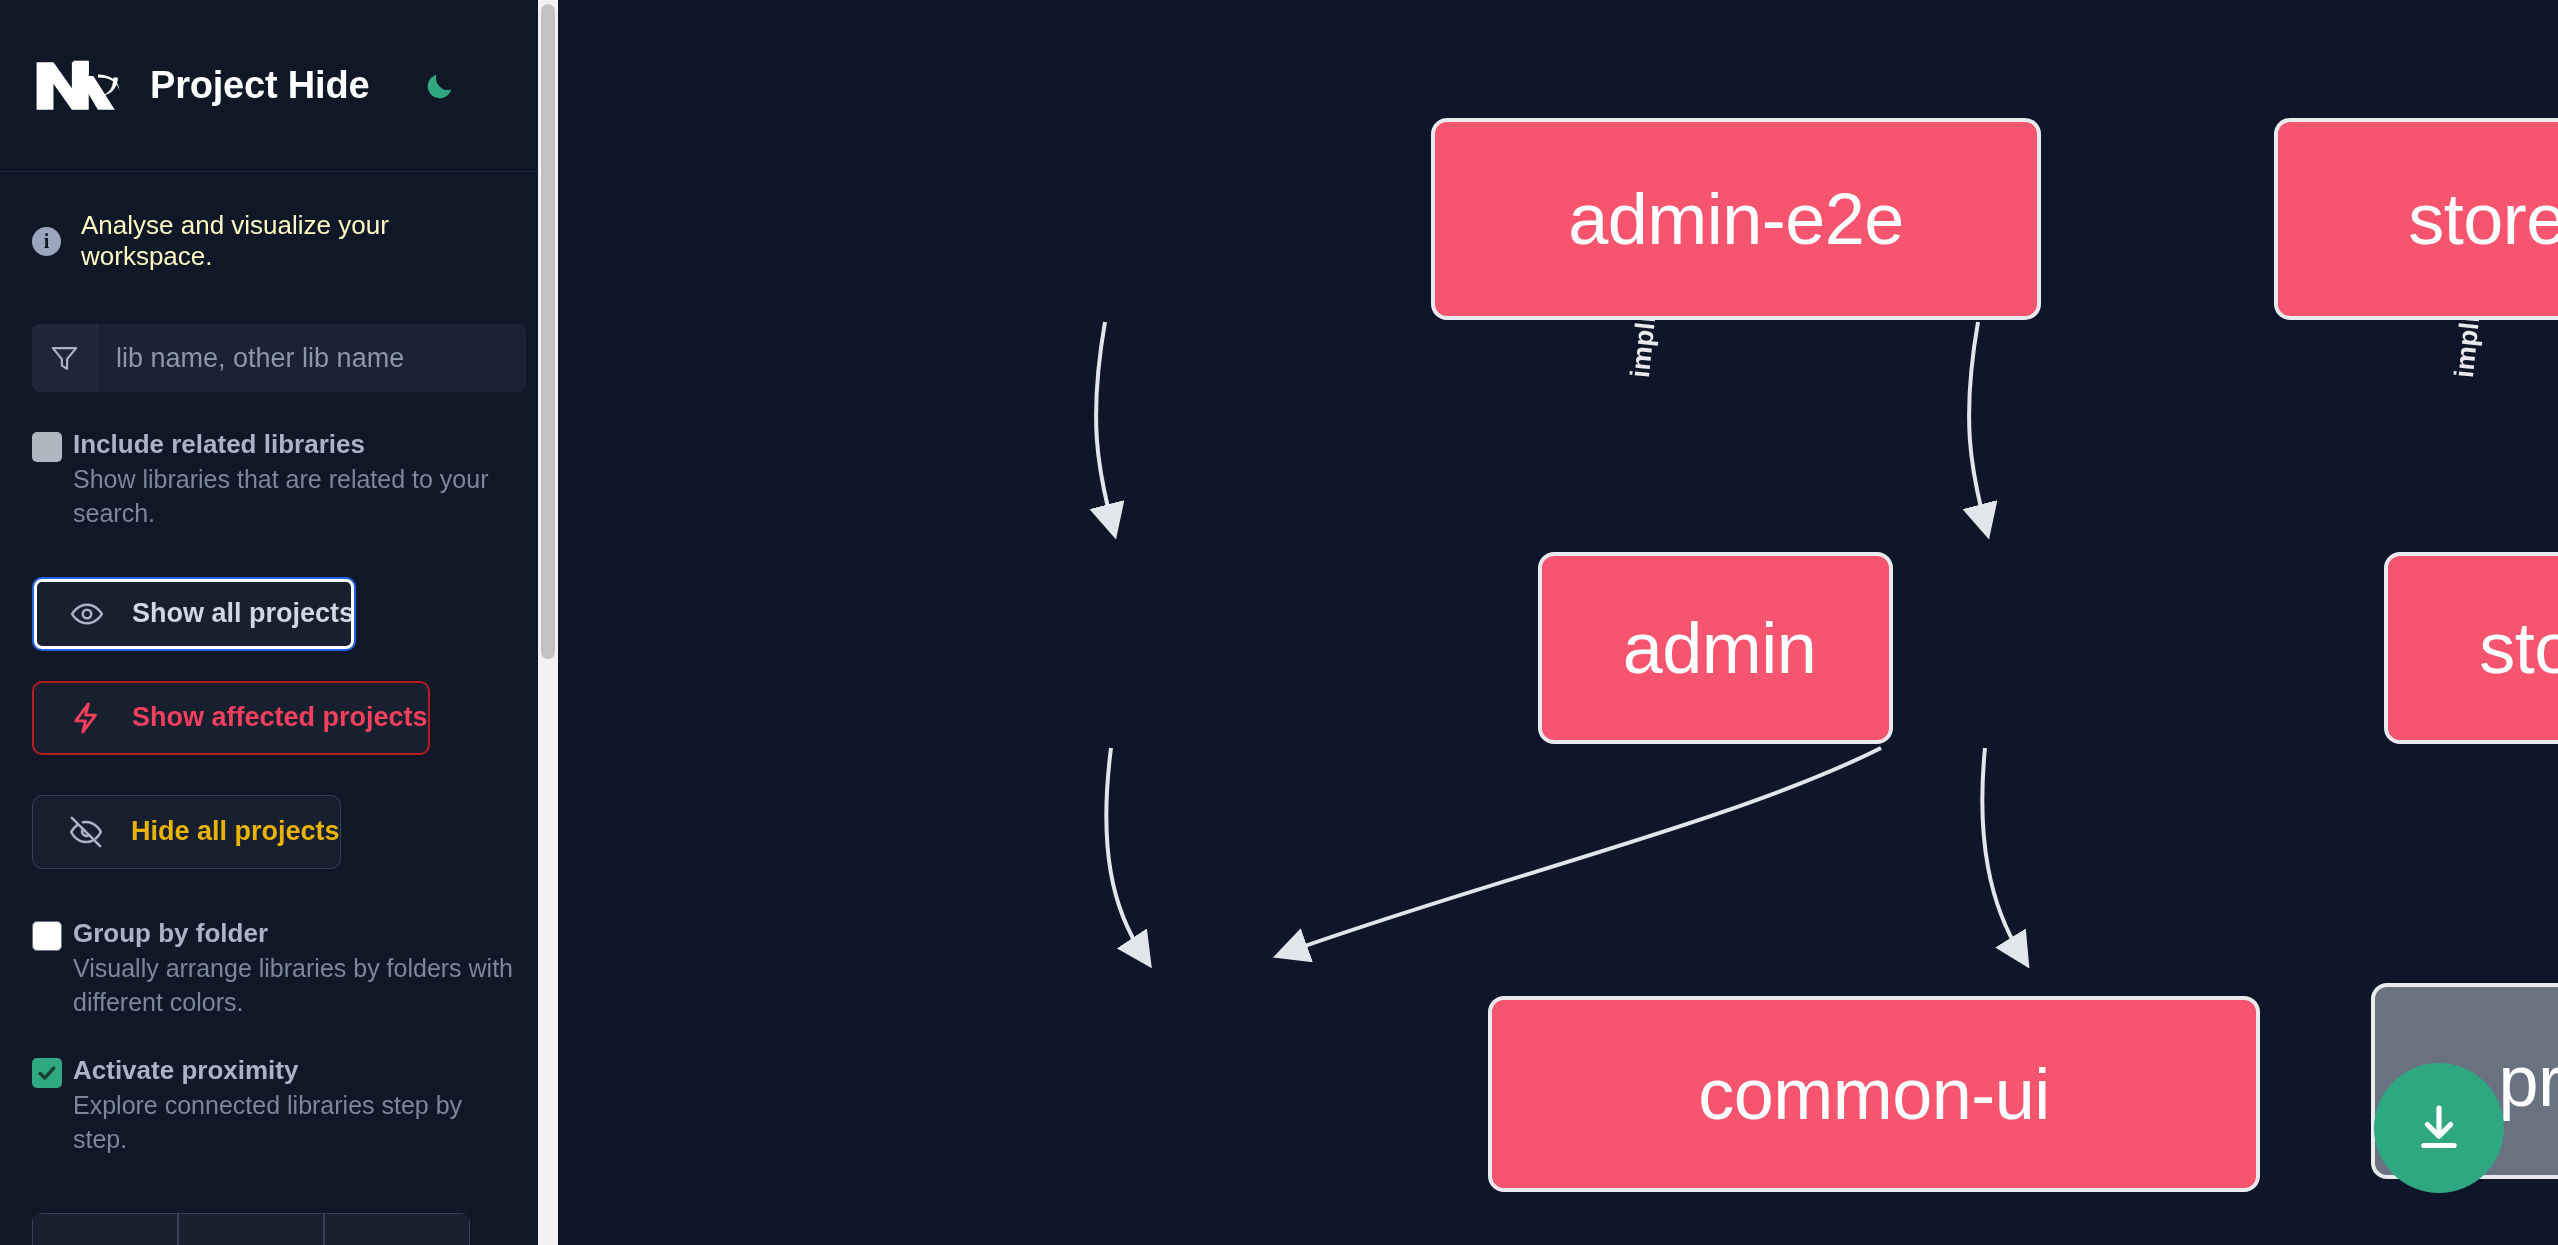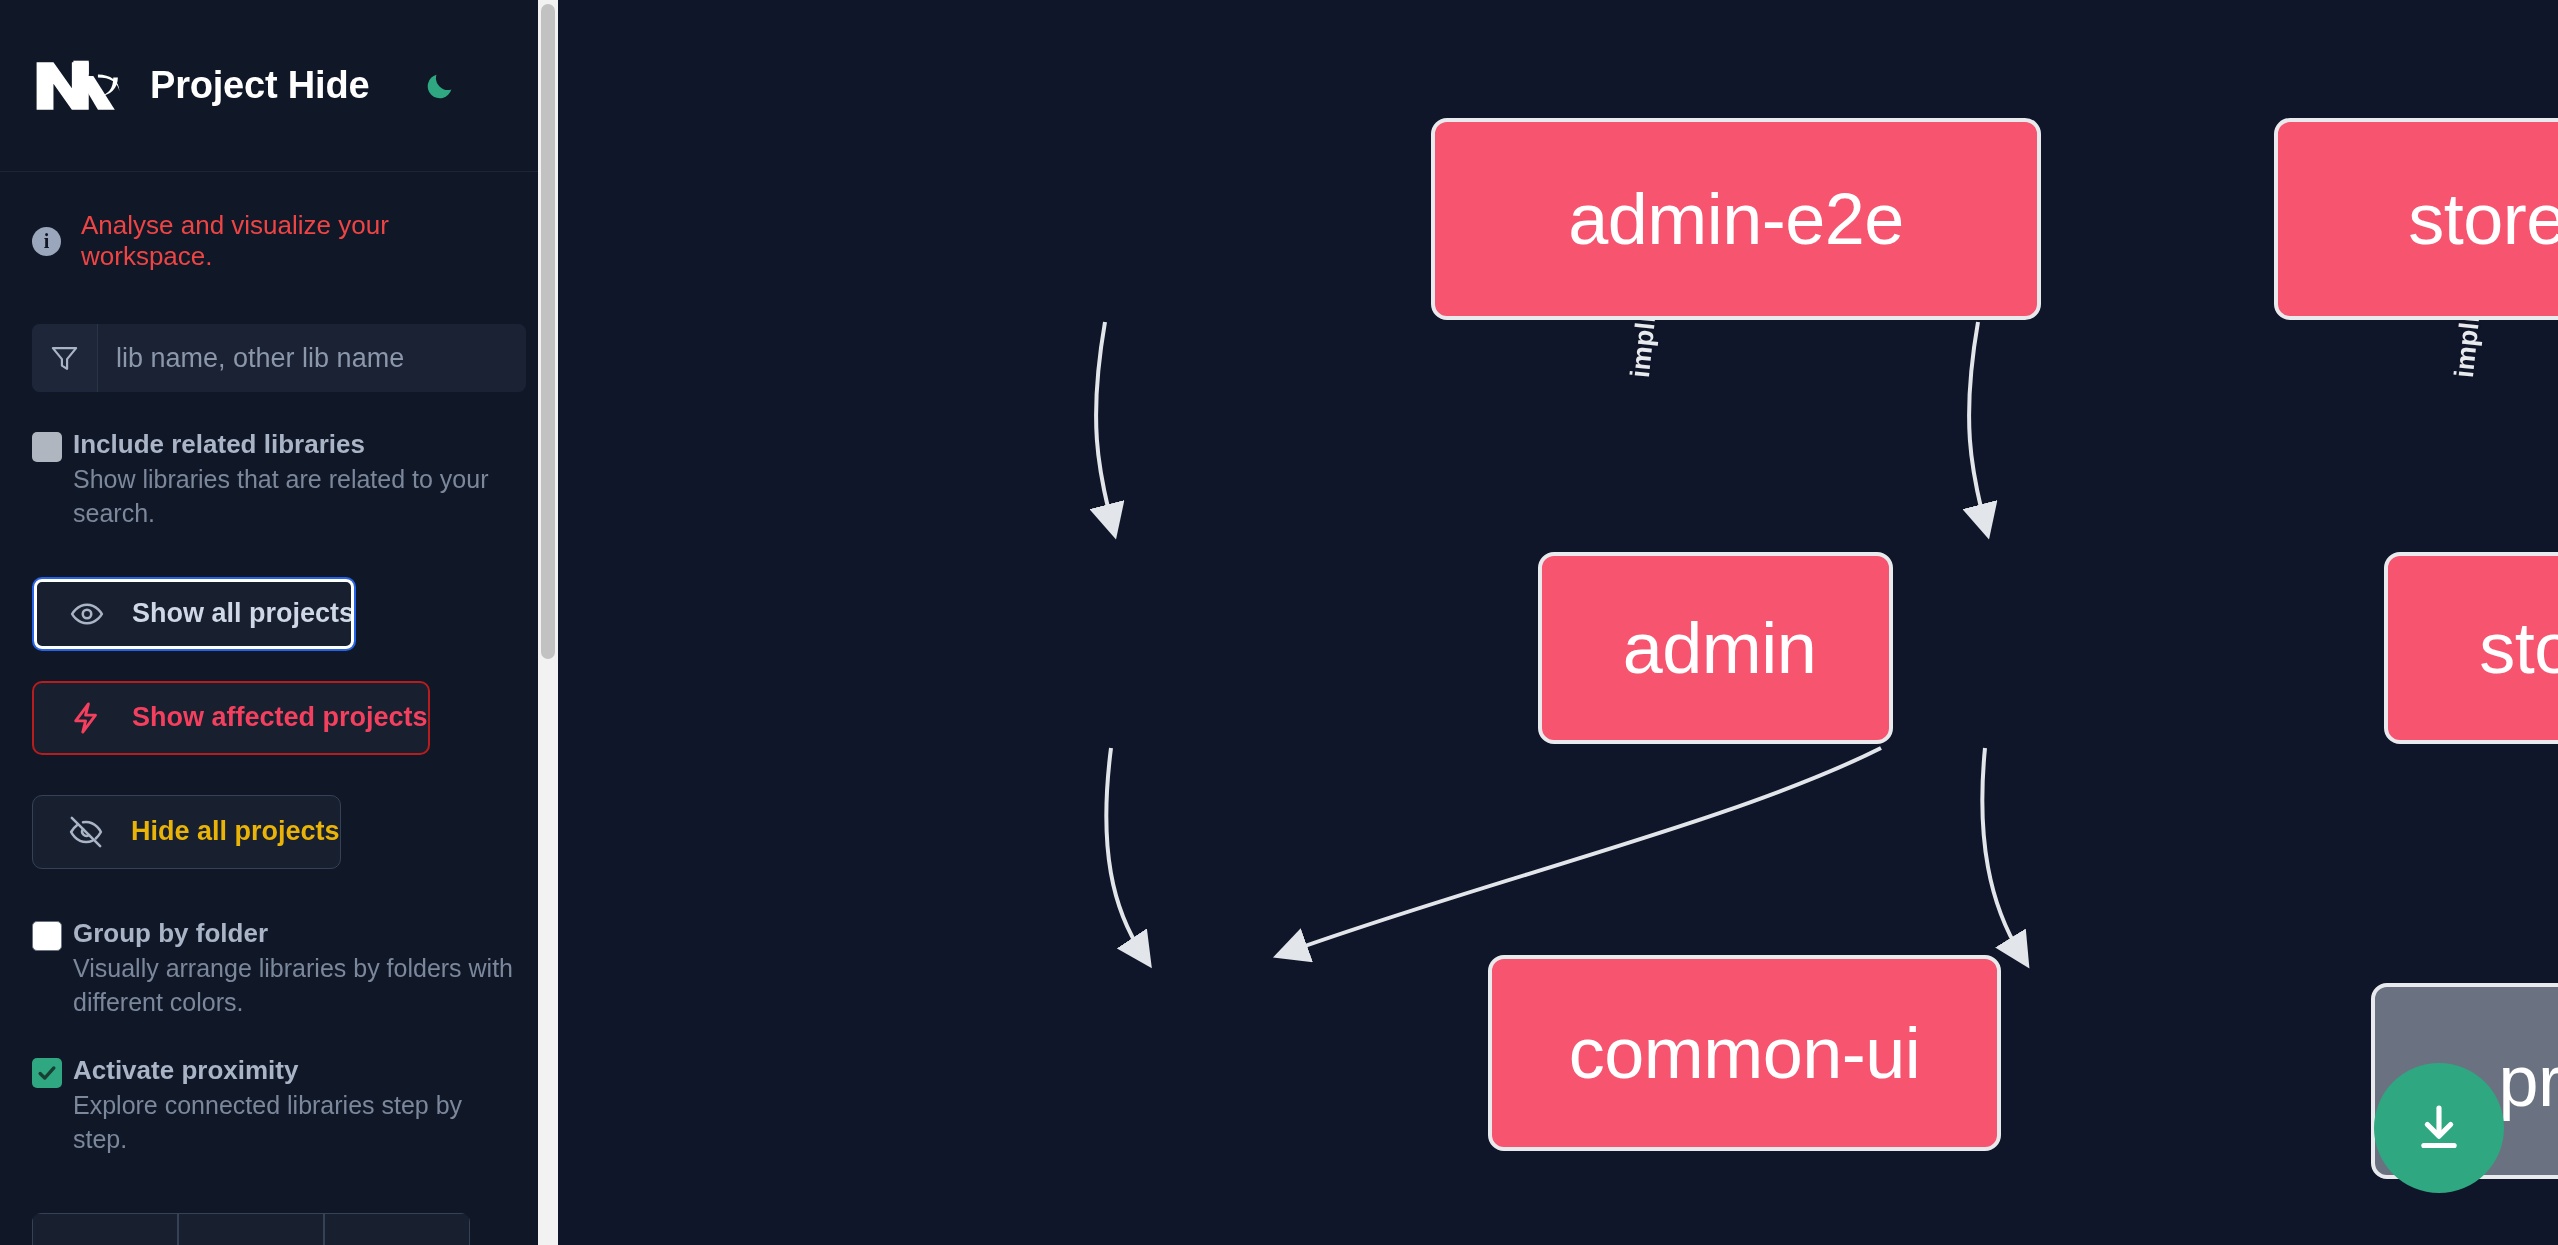--- a/index.html
+++ b/index.html
@@ -53,21 +53,21 @@
     width: 29px; height: 29px; flex: 0 0 29px;
     border-radius: 50%;
     background: #9aa6bb;
     color: #101828;
     font-size: 20px;
     font-weight: 700;
     font-family: "Liberation Serif", serif;
     display: flex; align-items: center; justify-content: center;
     line-height: 1;
   }
-  .tagline-text { font-size: 26px; color: #ef4444; }
+  .tagline-text { font-size: 26px; color: #fef9c3; }
 
   .filter-wrap {
     margin: 52px 32px 0 32px;
     height: 68px;
     display: flex;
     border-radius: 8px;
     overflow: hidden;
     background: #1a2234;
   }
   .filter-icon-box {
@@ -369,21 +369,21 @@
     <div class="edge-label" style="left:1864px; top:315px; transform: rotate(-84deg);">implicit</div>
 
     <div class="node affected" style="left:873px; top:118px; width:610px; height:202px;">admin-e2e</div>
 
     <div class="node affected" style="left:1716px; top:118px; width:568px; height:202px;">store-e2e</div>
 
     <div class="node affected" style="left:980px; top:552px; width:355px; height:192px;padding-left:8px;">admin</div>
 
     <div class="node affected" style="left:1826px; top:552px; width:348px; height:192px;">store</div>
 
-    <div class="node affected" style="left:930px; top:955px; width:513px; height:196px;">common-ui</div>
+    <div class="node affected" style="left:930px; top:996px; width:772px; height:196px;">common-ui</div>
 
     <div class="node neutral" style="left:1813px; top:983px; width:527px; height:196px;">products</div>
 
     <button class="download-fab" aria-label="download">
       <span style="display:flex">
         <svg width="56" height="56" viewBox="0 0 24 24" fill="none" stroke="#ffffff" stroke-width="2.2" stroke-linecap="round" stroke-linejoin="round">
           <line x1="12" y1="3.5" x2="12" y2="15"></line>
           <polyline points="7,10.5 12,15.5 17,10.5"></polyline>
           <line x1="5.5" y1="19.5" x2="18.5" y2="19.5"></line>
         </svg>

